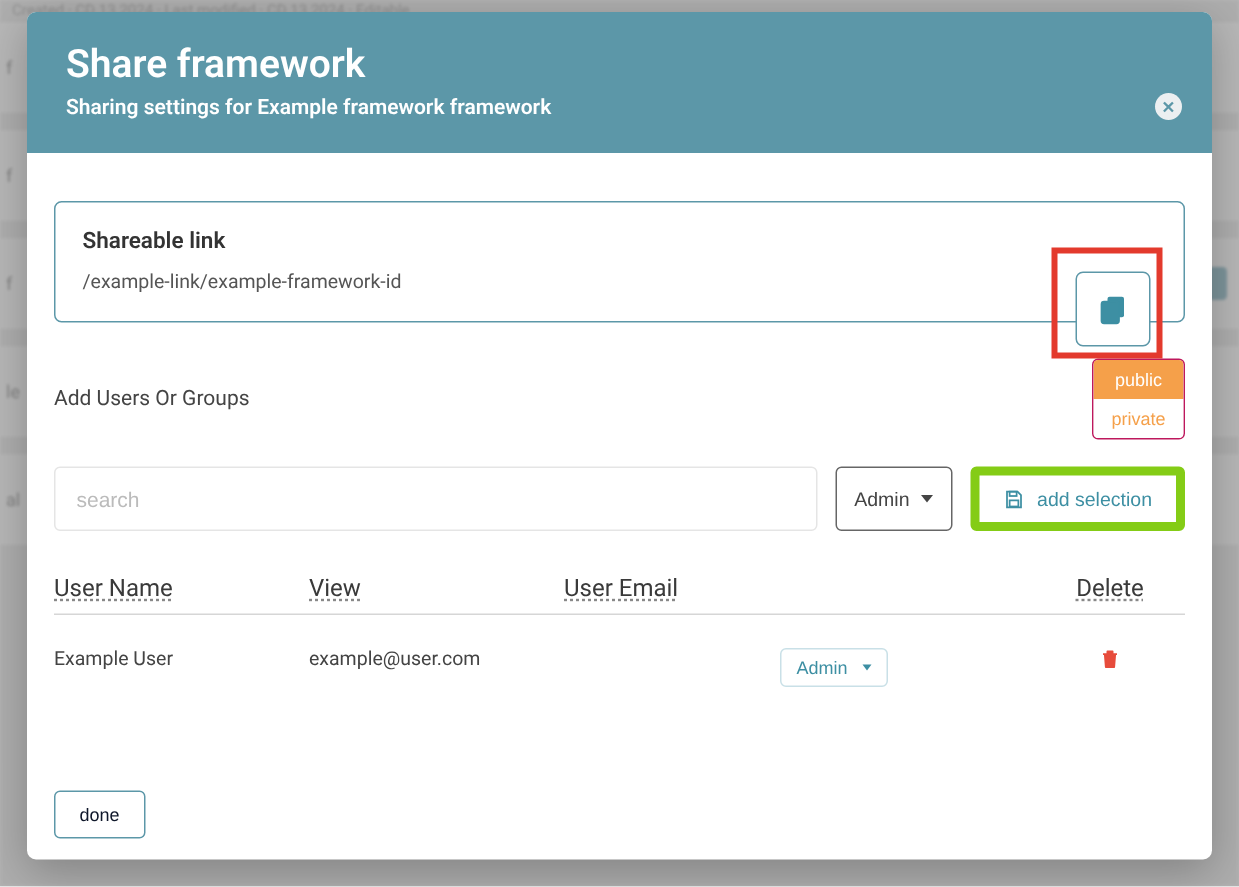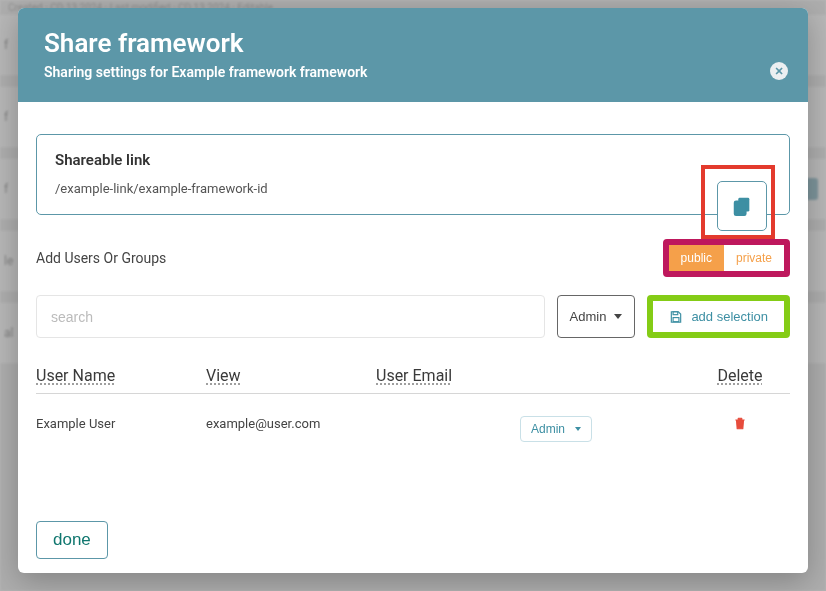--- a/index.html
+++ b/index.html
@@ -139,23 +139,24 @@
       justify-content: space-between;
       align-items: center;
       margin-bottom: 18px;
     }
     .section-title {
       font-size: 14px;
       color: #444;
     }
     .toggle-group {
       display: flex;
-      border: 6px solid #be185d;
+      border: 1px solid #be185d;
       border-radius: 4px;
       overflow: hidden;
+      flex-direction: column;
     }
     .toggle-btn {
       padding: 6px 12px;
       font-size: 12px;
       border: none;
       background: #fff;
       cursor: pointer;
       color: #f5a04a;
     }
     .toggle-btn.active {
@@ -243,24 +244,24 @@
       color: #e74c3c;
       cursor: pointer;
       font-size: 16px;
     }
     .modal-footer {
       padding: 14px 18px;
     }
     .done-btn {
       border: 1px solid #5c97a8;
       background: #fff;
-      color: #0f766e;
+      color: #0f172a;
       border-radius: 4px;
       padding: 8px 16px;
-      font-size: 17px;
+      font-size: 12px;
       cursor: pointer;
     }
     .chev-down {
       display: inline-block;
       width: 0; height: 0;
       border-left: 4px solid transparent;
       border-right: 4px solid transparent;
       border-top: 5px solid currentColor;
     }
     .chev-down.small { border-left-width:3px; border-right-width:3px; border-top-width:4px; }

